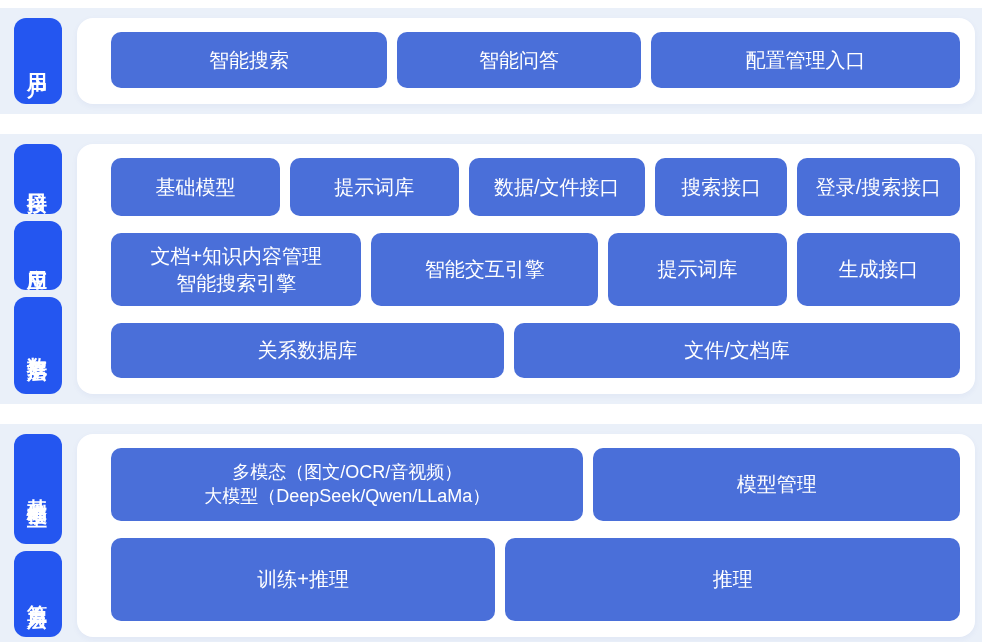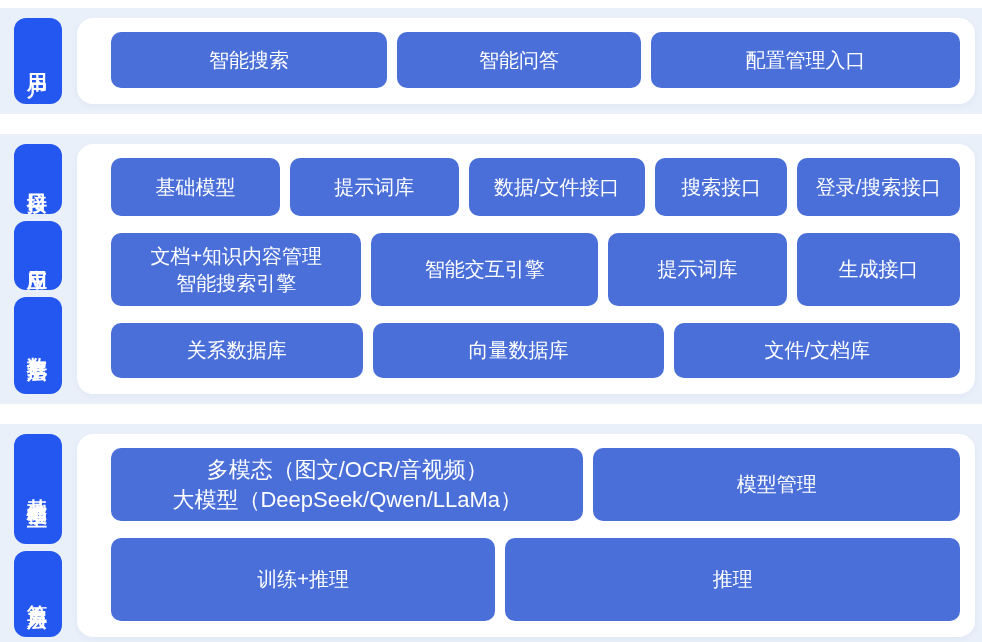--- a/index.html
+++ b/index.html
@@ -87,34 +87,33 @@
       </div>
       <div class="row" style="height:73px">
         <div class="block" style="flex-grow:252">文档+知识内容管理
 智能搜索引擎</div>
         <div class="block" style="flex-grow:228">智能交互引擎</div>
         <div class="block" style="flex-grow:180">提示词库</div>
         <div class="block" style="flex-grow:164">生成接口</div>
       </div>
       <div class="row" style="height:55px">
         <div class="block" style="flex-grow:252">关系数据库</div>
-        <div class="block" style="flex-grow:292">向量数据库</div>
         <div class="block" style="flex-grow:286">文件/文档库</div>
       </div>
     </div>
   </div>
 
   <div class="section">
     <div class="labels">
       <div class="layer-label" style="flex:4">基础模型</div>
       <div class="layer-label" style="flex:3">算力层</div>
     </div>
     <div class="panel">
       <div class="row" style="height:73px">
-        <div class="block" style="flex-grow:330; font-size:22px">多模态（图文/OCR/音视频）
+        <div class="block" style="flex-grow:330; font-size:18px">多模态（图文/OCR/音视频）
 大模型（DeepSeek/Qwen/LLaMa）</div>
         <div class="block" style="flex-grow:256">模型管理</div>
       </div>
       <div class="row" style="height:83px">
         <div class="block" style="flex-grow:382">训练+推理</div>
         <div class="block" style="flex-grow:452">推理</div>
       </div>
     </div>
   </div>
 

